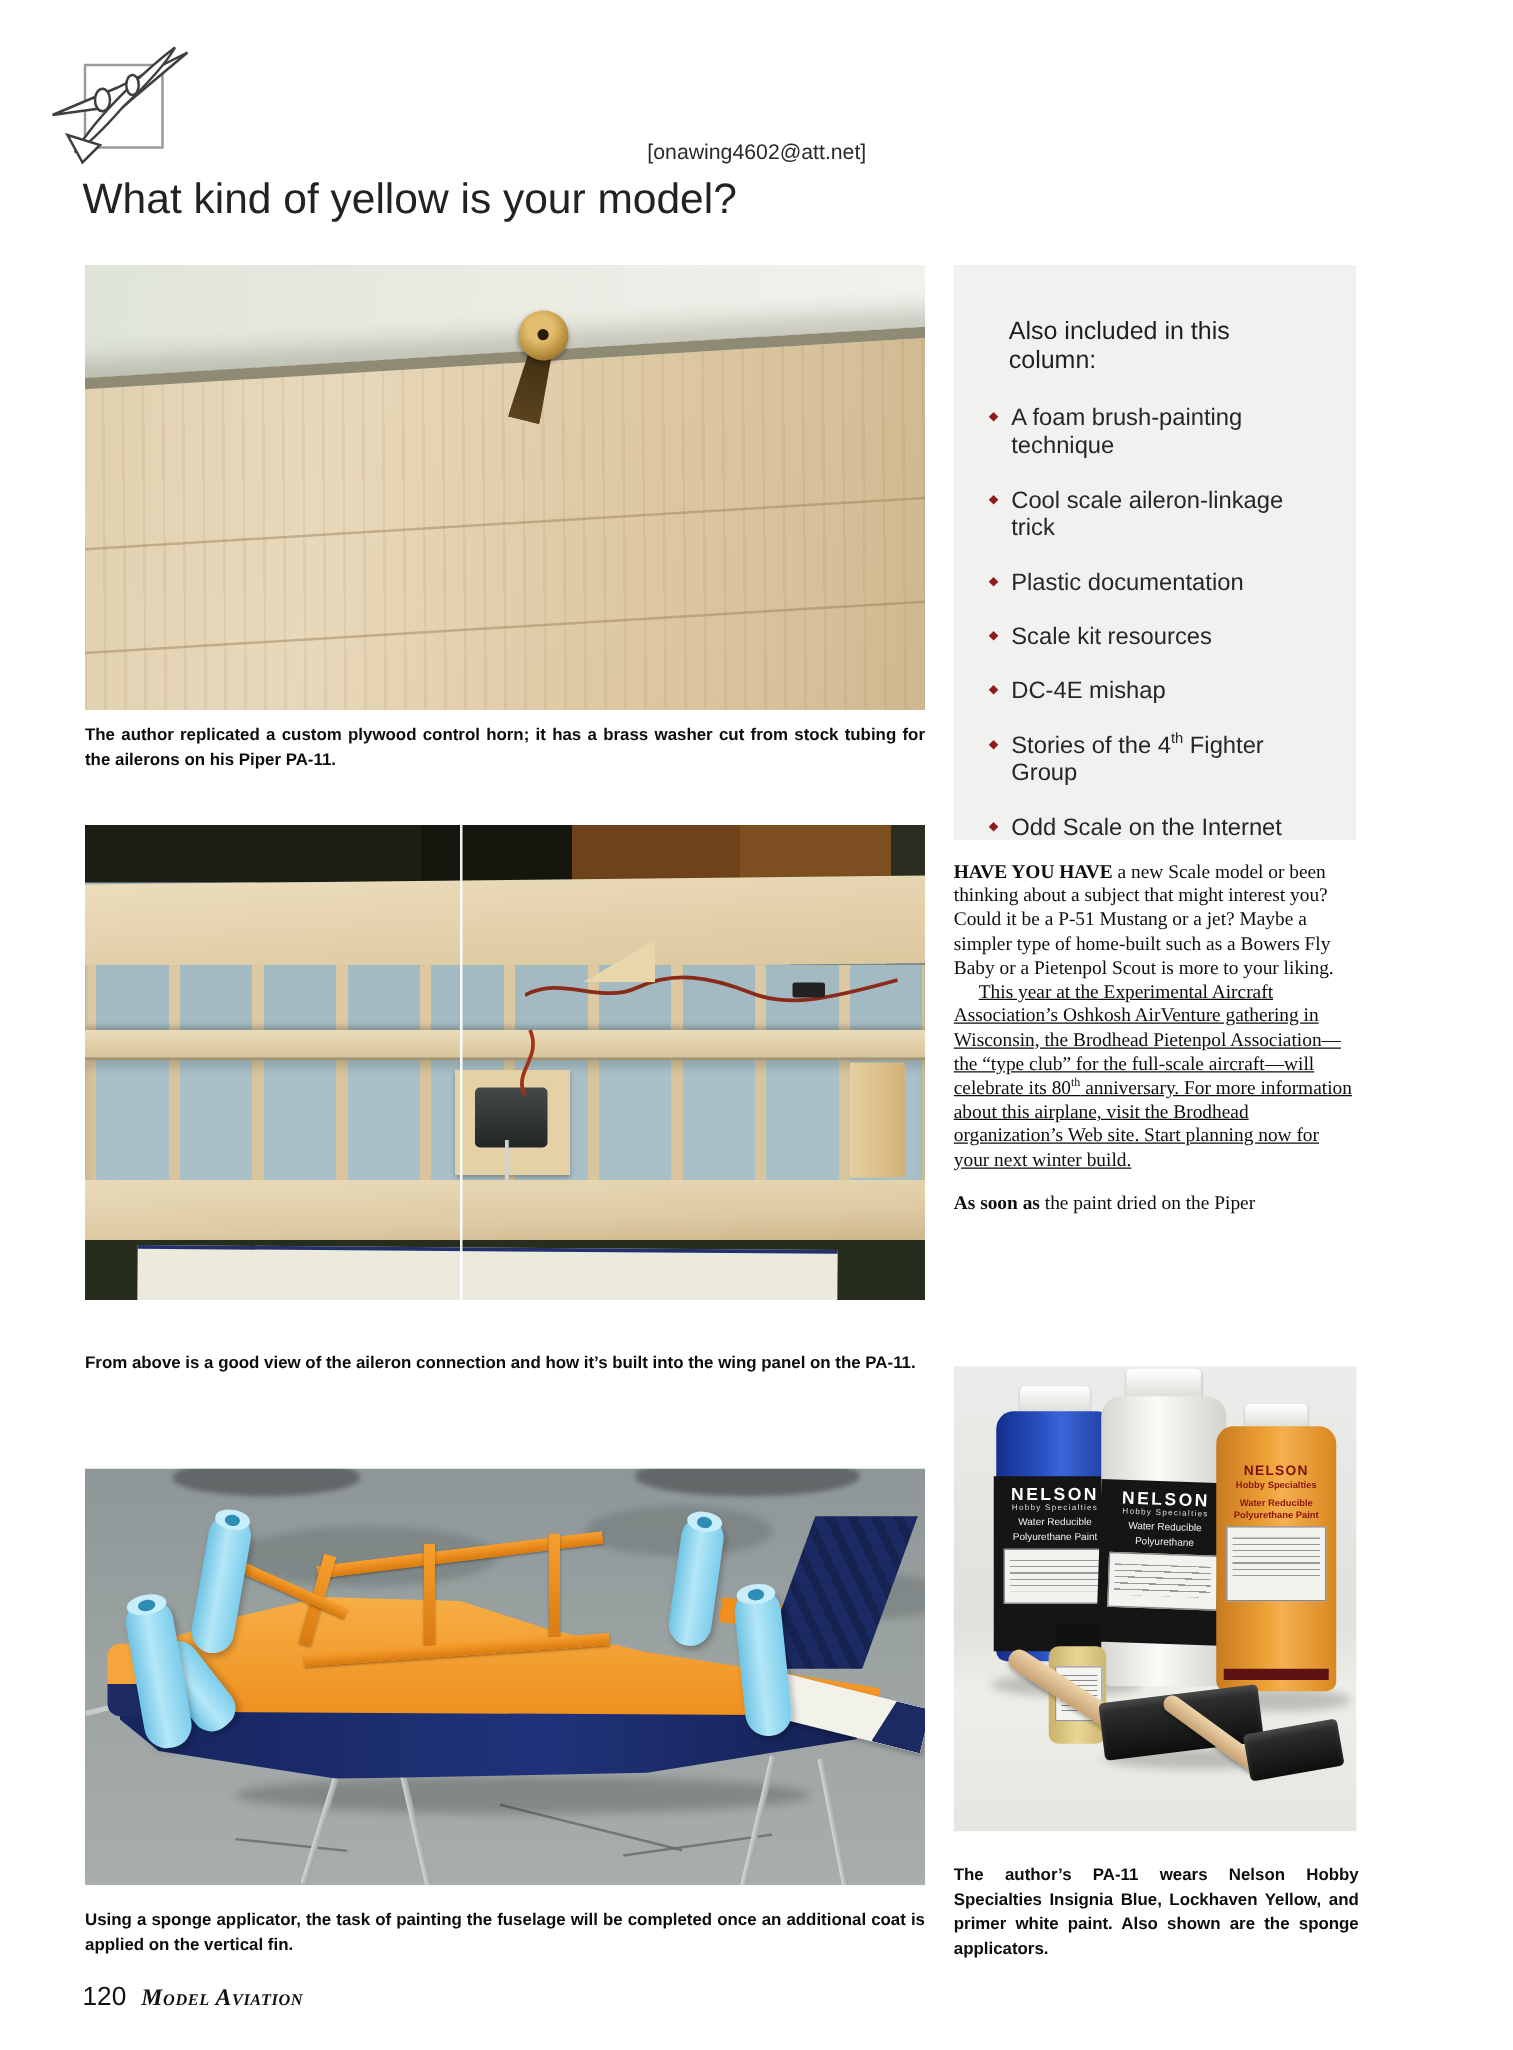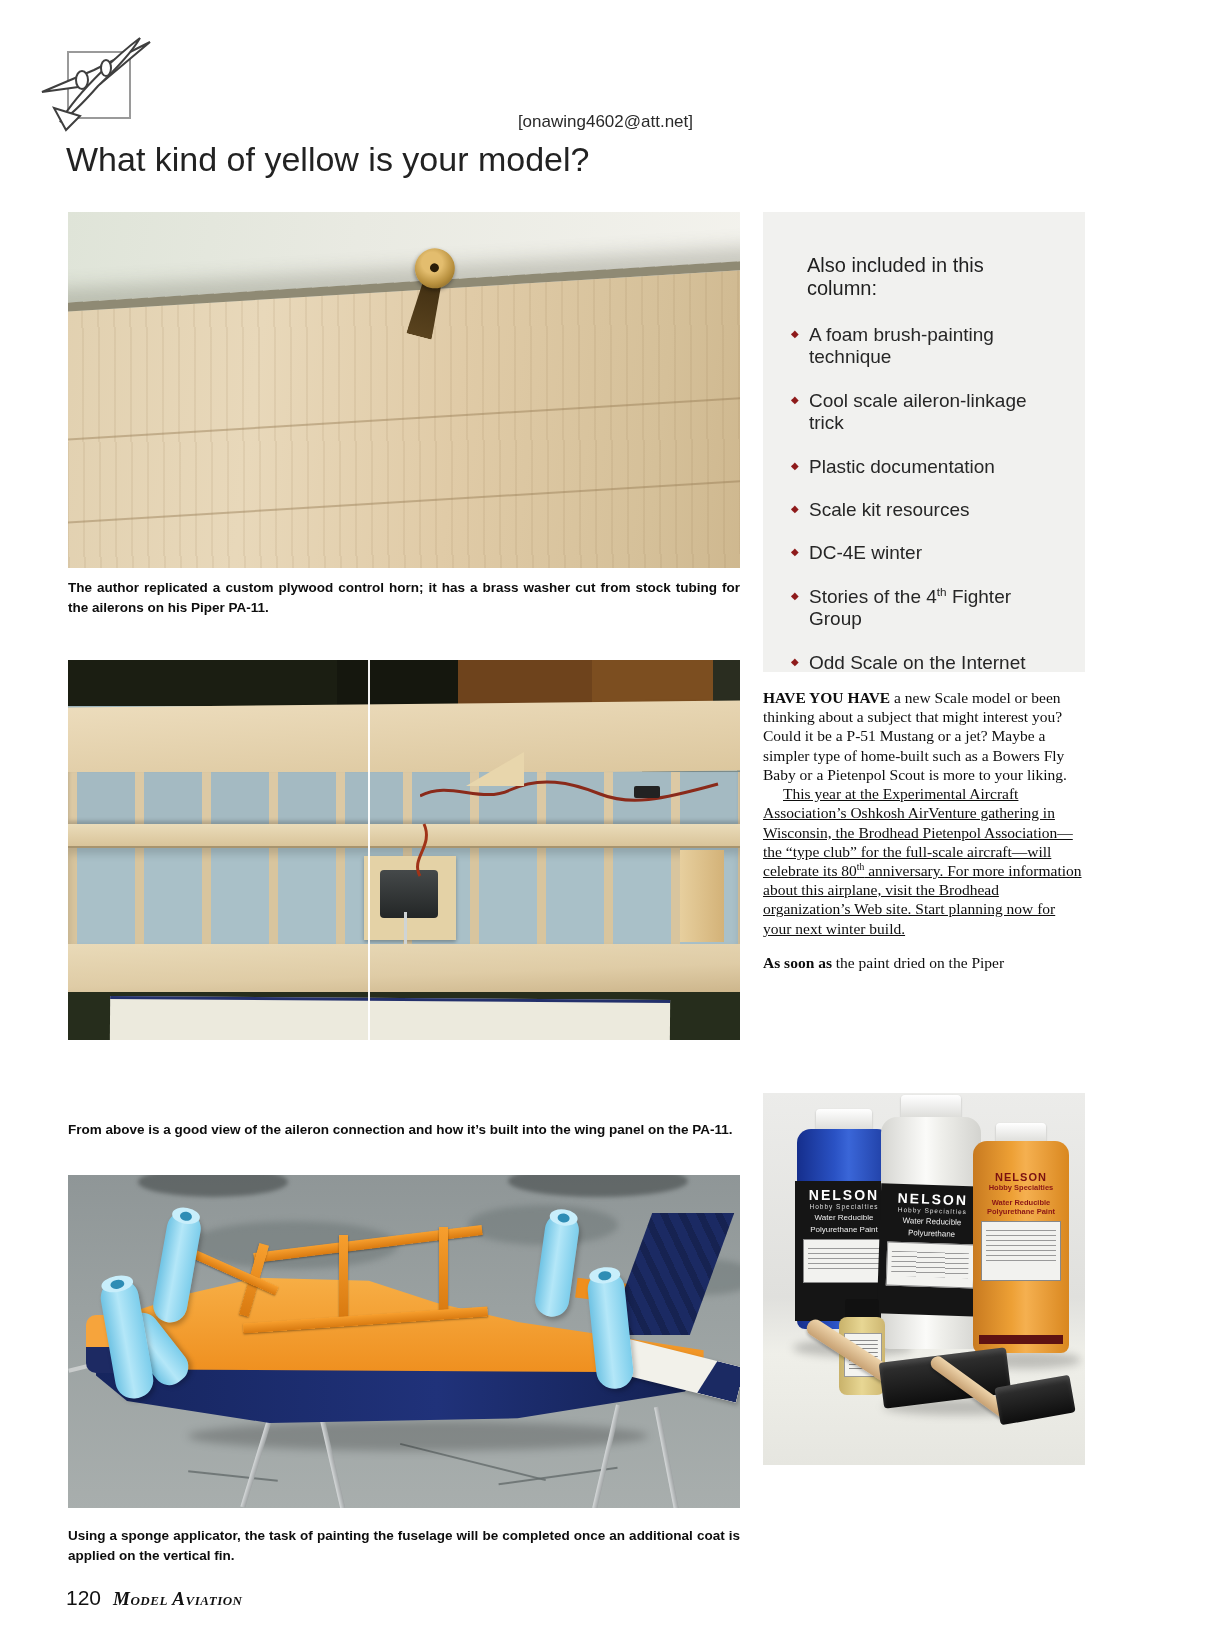--- a/index.html
+++ b/index.html
@@ -169,21 +169,21 @@
     <div class="servo"></div>
     <svg width="60" height="60" style="position:absolute;left:322px;top:158px;">
       <path d="M30 58 C 20 40, 44 28, 34 6" stroke="#a03318" fill="none" stroke-width="3"></path>
     </svg>
     <div class="servo-arm"></div>
     <div class="spar-bot"></div>
     <div class="botband"></div>
     <div class="panel"></div>
     <div class="seamline"></div>
   </div>
-  <div class="caption" style="left:68px;top:1120px;width:672px;">From above is a good view of the aileron connection and how it’s built into the wing panel on the PA-11.</div>
+  <div class="caption" style="left:68px;top:1080px;width:672px;">From above is a good view of the aileron connection and how it’s built into the wing panel on the PA-11.</div>
 
   <div class="photo p3">
     <div class="blob" style="left:70px;top:-8px;width:150px;height:30px;"></div>
     <div class="blob" style="left:440px;top:-10px;width:180px;height:32px;"></div>
     <div class="wet" style="left:120px;top:46px;width:210px;height:48px;"></div>
     <div class="wet" style="left:400px;top:30px;width:150px;height:40px;"></div>
     <div class="wet" style="left:580px;top:84px;width:110px;height:36px;"></div>
     <div class="crack" style="left:330px;top:286px;width:150px;transform:rotate(14deg);"></div>
     <div class="crack" style="left:430px;top:300px;width:120px;transform:rotate(-8deg);"></div>
     <div class="crack" style="left:120px;top:300px;width:90px;transform:rotate(6deg);"></div>
@@ -234,21 +234,21 @@
   </div>
   <div class="caption" style="left:68px;top:1526px;width:672px;">Using a sponge applicator, the task of painting the fuselage will be completed once an additional coat is applied on the vertical fin.</div>
 
   <div class="inc-box">
     <h2>Also included in this column:</h2>
     <ul>
         <li><span class="bullet">◆</span><span>A foam brush-painting technique</span></li>
         <li><span class="bullet">◆</span><span>Cool scale aileron-linkage trick</span></li>
         <li><span class="bullet">◆</span><span>Plastic documentation</span></li>
         <li><span class="bullet">◆</span><span>Scale kit resources</span></li>
-        <li><span class="bullet">◆</span><span>DC-4E winter</span></li>
+        <li><span class="bullet">◆</span><span>DC-4E mishap</span></li>
         <li><span class="bullet">◆</span><span>Stories of the 4<sup>th</sup> Fighter Group</span></li>
         <li><span class="bullet">◆</span><span>Odd Scale on the Internet</span></li>
       </ul>
   </div>
 
   <div class="article">
       <p><span style="font-weight: bold;">HAVE YOU HAVE</span><span> a new Scale model or been thinking about a subject that might interest you? Could it be a P-51 Mustang or a jet? Maybe a simpler type of home-built such as a Bowers Fly Baby or a Pietenpol Scout is more to your liking.</span></p>
       <p class="indent"><span>This year at the Experimental Aircraft Association’s Oshkosh AirVenture gathering in Wisconsin, the Brodhead Pietenpol Association—the “type club” for the full-scale aircraft—will celebrate its 80</span><sup>th</sup><span> anniversary. For more information about this airplane, visit the Brodhead organization’s Web site. Start planning now for your next winter build.</span></p>
       <p class="spaced"><span style="font-weight: bold;">As soon as</span><span> the paint dried on the Piper</span></p>
     </div>
@@ -300,18 +300,19 @@
       <div class="sbody"></div>
       <div class="slbl"></div>
     </div>
 
     <div class="shadow" style="left:120px;top:306px;width:150px;height:16px;"></div>
     <div class="brushhandle" style="left:24px;top:294px;width:132px;height:17px;transform:rotate(33deg);"></div>
     <div class="brushhead" style="left:118px;top:262px;width:128px;height:46px;transform:rotate(-7deg);"></div>
     <div class="brushhandle" style="left:150px;top:318px;width:100px;height:14px;transform:rotate(36deg);"></div>
     <div class="brushhead" style="left:234px;top:288px;width:76px;height:38px;transform:rotate(-10deg);"></div>
   </div>
+  <div class="caption" style="left:763px;top:1490px;width:324px;">The author’s PA-11 wears Nelson Hobby Specialties Insignia Blue, Lockhaven Yellow, and primer white paint. Also shown are the sponge applicators.</div>
 
   <div class="footer">
     <span>120</span><span class="mag">Model Aviation</span>
   </div>
 
 </div>
 
 </body></html>

